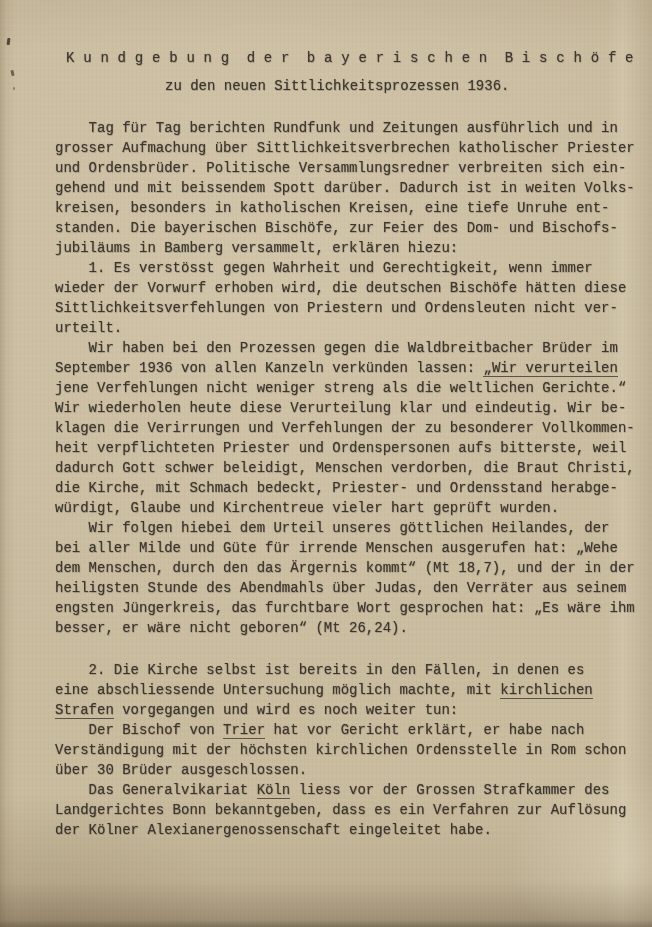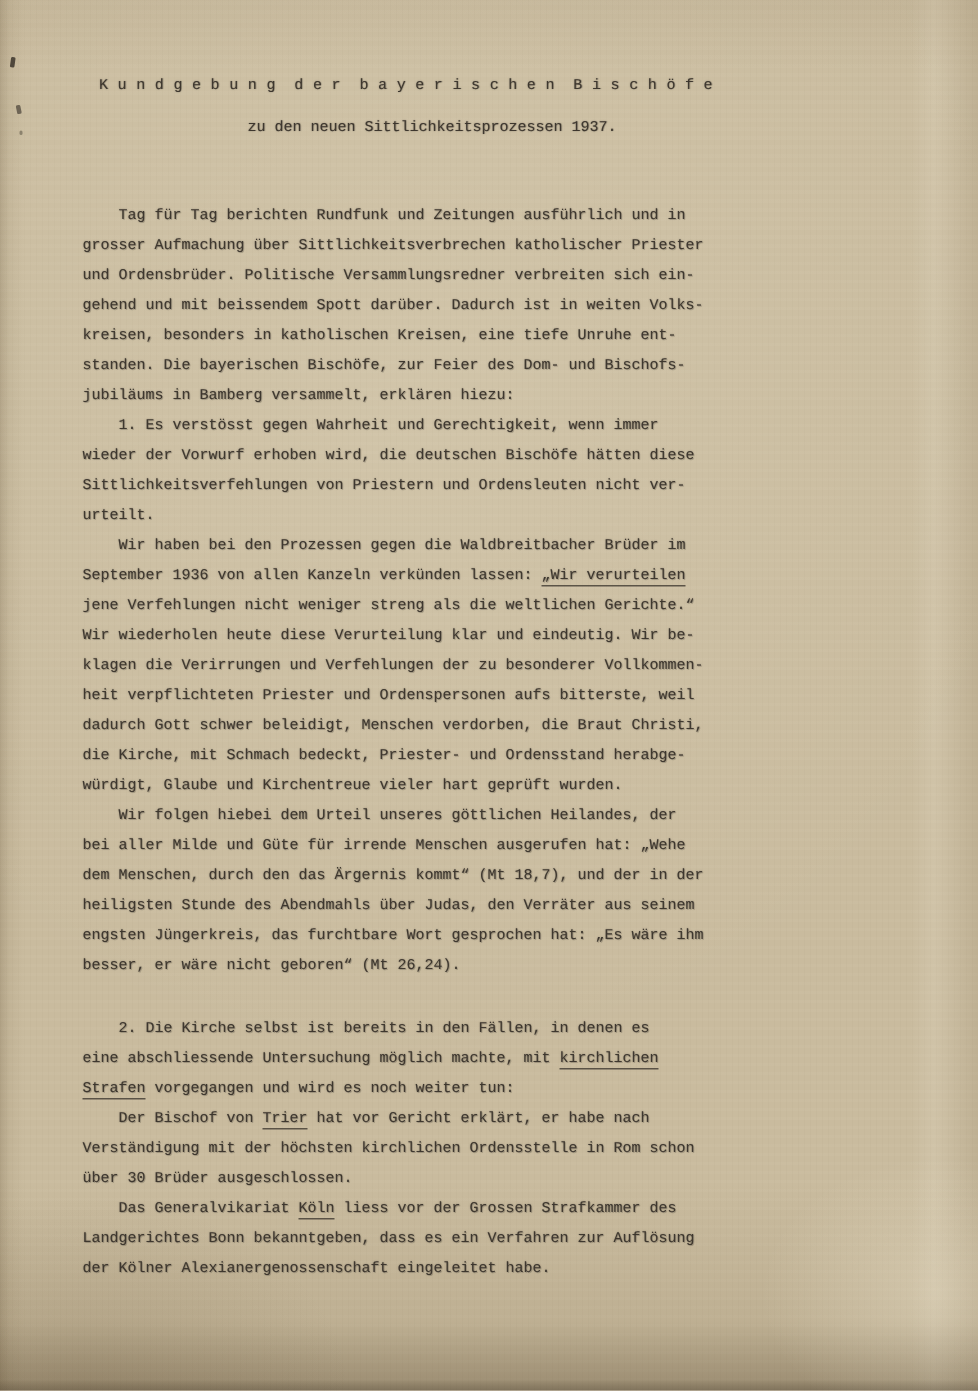--- a/index.html
+++ b/index.html
@@ -17,25 +17,25 @@
       linear-gradient(90deg, rgba(110,92,62,0.14) 0%, rgba(110,92,62,0) 2.5%, rgba(110,92,62,0) 93%, rgba(255,250,235,0.12) 95.5%, rgba(110,92,62,0.12) 100%),
       repeating-linear-gradient(90deg, rgba(120,104,76,0.035) 0 1px, rgba(0,0,0,0) 1px 4px),
       repeating-linear-gradient(0deg, rgba(255,250,235,0.03) 0 2px, rgba(0,0,0,0) 2px 6px),
       #c9bb9e;
   }
   .ink{
     color:rgba(56,50,42,0.93);
     text-shadow:0 0 1px rgba(62,57,49,0.55), 0.6px 0.6px 0 rgba(62,57,49,0.22);
     filter:blur(0.3px);
     white-space:pre;
-    font-size:10px;
+    font-size:14px;
   }
   .title1{position:absolute;left:66px;top:48px;line-height:20px;letter-spacing:0.2px;}
   .title2{position:absolute;left:165px;top:76px;line-height:20px;}
-  .doc-body{position:absolute;left:55px;top:135px;width:597px;}
+  .doc-body{position:absolute;left:55px;top:118px;width:597px;}
   .para{margin:0;}
   .para.gap{margin-top:22px;}
   .line{height:20px;line-height:20px;}
   .u{border-bottom:1.4px solid rgba(62,56,47,0.8);}
   .pencil-mark{position:absolute;background:rgba(50,44,36,0.8);border-radius:1px;}
   .mark-a{left:7px;top:38px;width:3px;height:7px;transform:rotate(8deg);}
   .mark-b{left:11px;top:70px;width:3px;height:6px;transform:rotate(-12deg);opacity:0.75;}
   .mark-c{left:13px;top:87px;width:2px;height:3px;opacity:0.5;}
   .fold-shadow{position:absolute;left:0;top:0;width:6px;height:927px;
     background:linear-gradient(90deg, rgba(90,74,50,0.12), rgba(0,0,0,0));}
@@ -43,16 +43,16 @@
 </head>
 <body>
 
 <div class="paper">
   <div class="fold-shadow"></div>
   <div class="pencil-mark mark-a"></div>
   <div class="pencil-mark mark-b"></div>
   <div class="pencil-mark mark-c"></div>
 
   <div class="ink title1">K u n d g e b u n g  d e r  b a y e r i s c h e n  B i s c h ö f e</div>
-  <div class="ink title2">zu den neuen Sittlichkeitsprozessen 1937.</div>
+  <div class="ink title2">zu den neuen Sittlichkeitsprozessen 1936.</div>
 
   <div class="ink doc-body" id="doc-body"><div class="para"><div class="line">    Tag für Tag berichten Rundfunk und Zeitungen ausführlich und in</div><div class="line">grosser Aufmachung über Sittlichkeitsverbrechen katholischer Priester</div><div class="line">und Ordensbrüder. Politische Versammlungsredner verbreiten sich ein-</div><div class="line">gehend und mit beissendem Spott darüber. Dadurch ist in weiten Volks-</div><div class="line">kreisen, besonders in katholischen Kreisen, eine tiefe Unruhe ent-</div><div class="line">standen. Die bayerischen Bischöfe, zur Feier des Dom- und Bischofs-</div><div class="line">jubiläums in Bamberg versammelt, erklären hiezu:</div></div><div class="para"><div class="line">    1. Es verstösst gegen Wahrheit und Gerechtigkeit, wenn immer</div><div class="line">wieder der Vorwurf erhoben wird, die deutschen Bischöfe hätten diese</div><div class="line">Sittlichkeitsverfehlungen von Priestern und Ordensleuten nicht ver-</div><div class="line">urteilt.</div></div><div class="para"><div class="line">    Wir haben bei den Prozessen gegen die Waldbreitbacher Brüder im</div><div class="line">September 1936 von allen Kanzeln verkünden lassen: <span class="u">„Wir verurteilen</span></div><div class="line">jene Verfehlungen nicht weniger streng als die weltlichen Gerichte.“</div><div class="line">Wir wiederholen heute diese Verurteilung klar und eindeutig. Wir be-</div><div class="line">klagen die Verirrungen und Verfehlungen der zu besonderer Vollkommen-</div><div class="line">heit verpflichteten Priester und Ordenspersonen aufs bitterste, weil</div><div class="line">dadurch Gott schwer beleidigt, Menschen verdorben, die Braut Christi,</div><div class="line">die Kirche, mit Schmach bedeckt, Priester- und Ordensstand herabge-</div><div class="line">würdigt, Glaube und Kirchentreue vieler hart geprüft wurden.</div></div><div class="para"><div class="line">    Wir folgen hiebei dem Urteil unseres göttlichen Heilandes, der</div><div class="line">bei aller Milde und Güte für irrende Menschen ausgerufen hat: „Wehe</div><div class="line">dem Menschen, durch den das Ärgernis kommt“ (Mt 18,7), und der in der</div><div class="line">heiligsten Stunde des Abendmahls über Judas, den Verräter aus seinem</div><div class="line">engsten Jüngerkreis, das furchtbare Wort gesprochen hat: „Es wäre ihm</div><div class="line">besser, er wäre nicht geboren“ (Mt 26,24).</div></div><div class="para gap"><div class="line">    2. Die Kirche selbst ist bereits in den Fällen, in denen es</div><div class="line">eine abschliessende Untersuchung möglich machte, mit <span class="u">kirchlichen</span></div><div class="line"><span class="u">Strafen</span> vorgegangen und wird es noch weiter tun:</div></div><div class="para"><div class="line">    Der Bischof von <span class="u">Trier</span> hat vor Gericht erklärt, er habe nach</div><div class="line">Verständigung mit der höchsten kirchlichen Ordensstelle in Rom schon</div><div class="line">über 30 Brüder ausgeschlossen.</div></div><div class="para"><div class="line">    Das Generalvikariat <span class="u">Köln</span> liess vor der Grossen Strafkammer des</div><div class="line">Landgerichtes Bonn bekanntgeben, dass es ein Verfahren zur Auflösung</div><div class="line">der Kölner Alexianergenossenschaft eingeleitet habe.</div></div></div>
 </div>
 
 </body></html>

